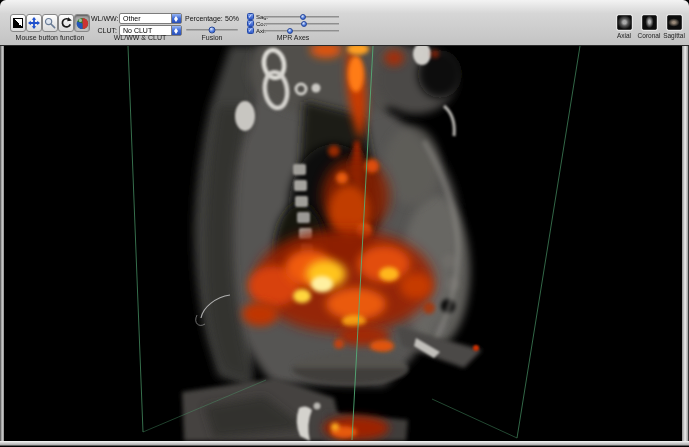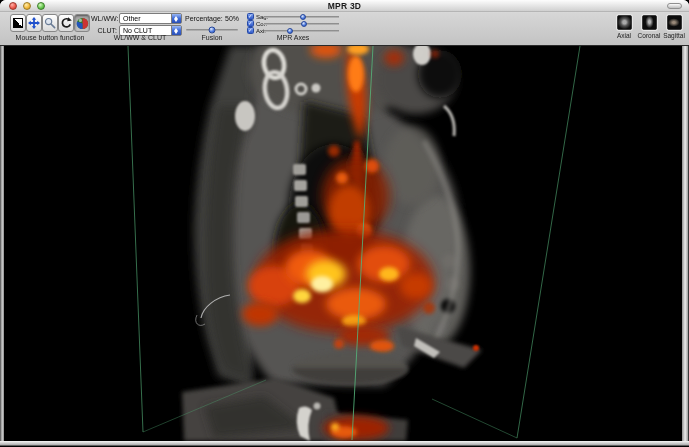--- a/index.html
+++ b/index.html
@@ -78,27 +78,20 @@
                   background:linear-gradient(#f5f5f5, #b5b5b5 60%, #000 92%); }
   .viewport { position:absolute; left:4px; top:46px; width:678px; height:395px;
               background:#000; overflow:hidden; }
 </style>
 </head>
 <body>
 
 <div class="window">
 
   <div class="chrome">
-    <div class="titlebar">
-      <span class="tl close"></span>
-      <span class="tl min"></span>
-      <span class="tl zoom"></span>
-      <div class="title">MPR 3D</div>
-      <span class="pill"></span>
-    </div>
 
     <div class="tool-btn" style="left:10px">
       <span class="contrast-square"></span>
     </div>
     <div class="tool-btn" style="left:26px">
       <svg width="12" height="12" viewBox="0 0 12 12">
         <path d="M6 0 L8.2 2.8 H6.9 V5.1 H9.2 V3.8 L12 6 L9.2 8.2 V6.9 H6.9 V9.2 H8.2 L6 12 L3.8 9.2 H5.1 V6.9 H2.8 V8.2 L0 6 L2.8 3.8 V5.1 H5.1 V2.8 H3.8 Z" fill="#2050cc"></path>
       </svg>
     </div>
     <div class="tool-btn" style="left:42px">

